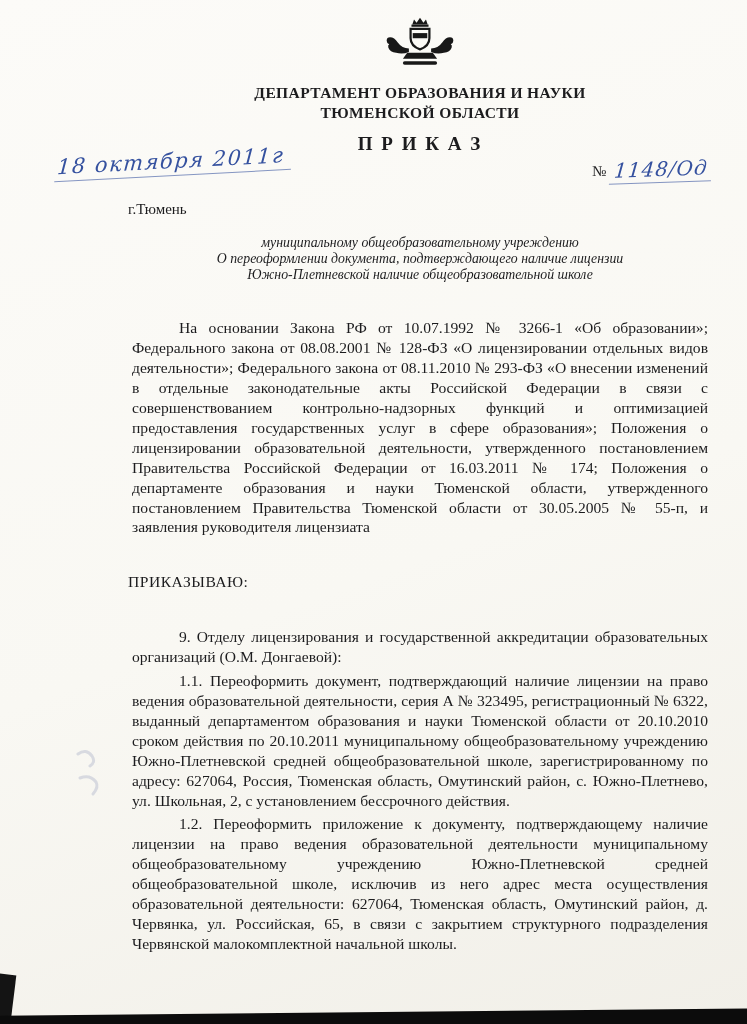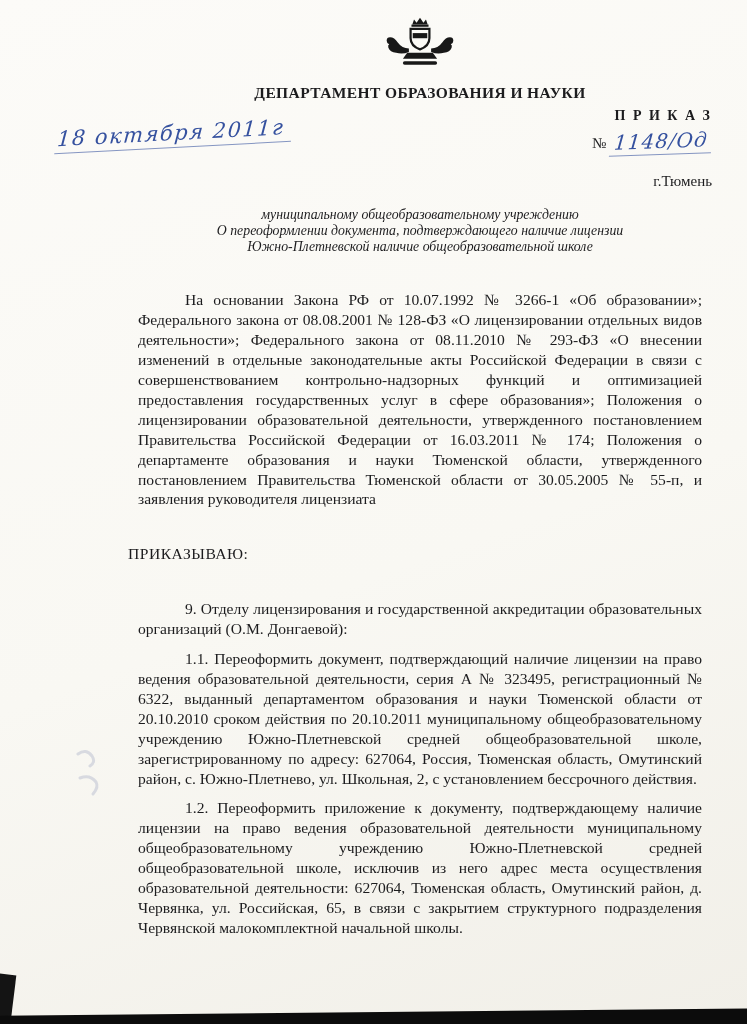--- a/index.html
+++ b/index.html
@@ -22,24 +22,24 @@
   .org-name {
     margin-top: 14px;
     text-align: center;
     font-weight: bold;
     font-size: 15.5px;
     line-height: 20px;
     letter-spacing: 0.4px;
   }
 
   .doc-title {
-    margin-top: 2px;
-    text-align: right;
+    margin-top: 10px;
+    text-align: center;
     font-weight: bold;
-    font-size: 14px;
+    font-size: 19px;
     letter-spacing: 2px;
     line-height: 22px;
   }
 
   .meta-row { position: relative; height: 32px; margin-top: 2px; }
 
   .handwritten {
     font-family: "DejaVu Serif", serif;
     font-style: italic;
     color: #35519f;
@@ -65,37 +65,37 @@
   .num-hw {
     display: inline-block;
     font-size: 20px;
     letter-spacing: 1px;
     transform: rotate(-2deg) skewX(-7deg);
     border-bottom: 1.5px solid rgba(53, 81, 159, 0.6);
     padding: 0 4px 1px 4px;
     margin-left: 4px;
   }
 
-  .city { text-align: right; margin-top: 10px; font-size: 15px; line-height: 20px; }
+  .city { text-align: left; margin-top: 10px; font-size: 15px; line-height: 20px; }
 
   .subject {
     margin-top: 16px;
     text-align: center;
     font-style: italic;
     font-size: 13.8px;
     line-height: 15.8px;
   }
 
   .body {
     margin-top: 36px;
     font-size: 15.6px;
     line-height: 19.9px;
     text-align: justify;
   }
-  .body p { margin: 10px; text-indent: 47px; }
+  .body p { margin: 4px; text-indent: 47px; }
   .body p.resolution { margin: 35px 0; text-indent: 0; letter-spacing: 0.5px; }
 
   
   .scan-bottom {
     position: absolute;
     left: -12px;
     bottom: -14px;
     width: 780px;
     height: 26px;
     background: #0c0c0c;
@@ -132,20 +132,21 @@
       <rect x="41.5" y="20" width="17" height="6"></rect>
       <path d="M37 38 q-8 0 -13 -7 q-4 -6 -9 -6 q-4 0 -4 4 q0 3 3 4 q-2 1 -1 4 q2 5 9 6 q8 2 15 -1 z"></path>
       <path d="M63 38 q8 0 13 -7 q4 -6 9 -6 q4 0 4 4 q0 3 -3 4 q2 1 1 4 q-2 5 -9 6 q-8 2 -15 -1 z"></path>
       <path d="M35 43 h30 l5 7 h-40 z"></path>
       <rect x="30" y="53" width="40" height="4" rx="2"></rect>
     </g>
   </svg>
 
   <div class="org-name">
     <div>ДЕПАРТАМЕНТ ОБРАЗОВАНИЯ И НАУКИ</div>
+    <div>ТЮМЕНСКОЙ ОБЛАСТИ</div>
   </div>
 
   <div class="doc-title">П Р И К А З</div>
 
   <div class="meta-row">
     <span class="handwritten date-hw">18 октября 2011г</span>
     <span class="num-group">
       <span>№</span><span class="handwritten num-hw">1148/Од</span>
     </span>
   </div>

